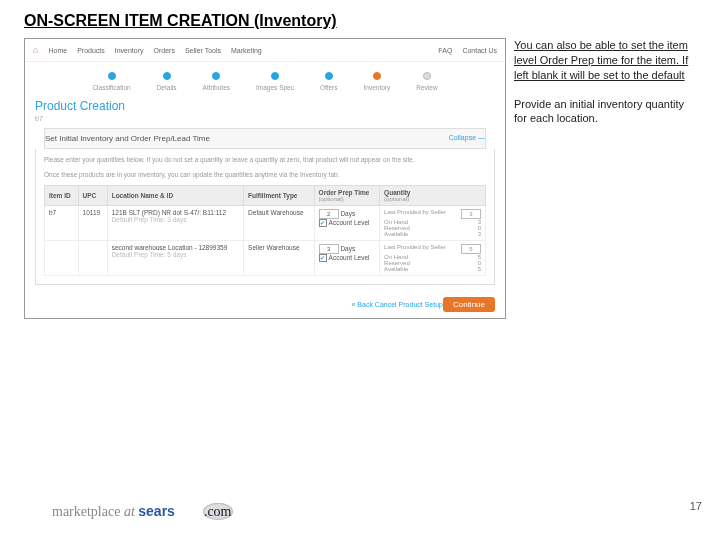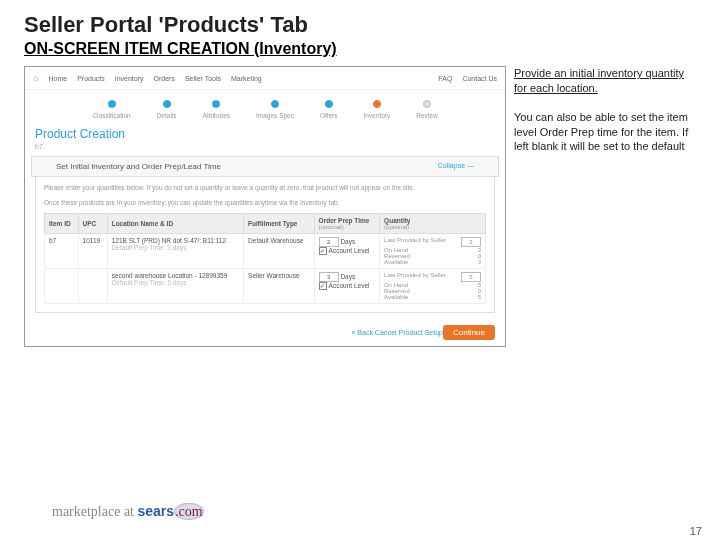--- a/index.html
+++ b/index.html
@@ -29,21 +29,21 @@
   .stepper { display: flex; justify-content: center; gap: 26px; padding: 10px 0 2px; }
   .step { display: flex; flex-direction: column; align-items: center; gap: 4px; }
   .dot { width: 8px; height: 8px; border-radius: 50%; background: #ddd; border: 1px solid #bbb; }
   .step.prev .dot { background: #2aa4e0; border-color: #2aa4e0; }
   .step.active .dot { background: #e97528; border-color: #e97528; }
   .step-label { font-size: 6.5px; color: #999; }
 
   .pc-head { padding: 6px 10px 2px; color: #2aa4e0; font-size: 12px; }
   .pc-sub { padding: 0 10px 6px; color: #aaa; font-size: 7px; }
 
-  .panel-title { margin: 0 6px; padding: 5px 24px; background: #f7f7f7; border: 1px solid #ddd; display: flex; justify-content: space-between; color: #555; font-size: 8px; text-align: center; }
+  .panel-title { margin: 0 19px; padding: 5px 0; background: #f7f7f7; border: 1px solid #ddd; display: flex; justify-content: space-between; color: #555; font-size: 8px; text-align: center; }
   .collapse-link { color: #2aa4e0; font-size: 7px; }
 
   .panel-body { margin: 0 10px 6px; border: 1px solid #ddd; border-top: none; padding: 6px 8px 8px; }
   .panel-body .hint { color: #999; font-size: 6.5px; line-height: 1.4; margin-bottom: 6px; }
 
   .tbl { width: 100%; border-collapse: collapse; font-size: 6.5px; color: #555; }
   .tbl th { background: #eee; border: 1px solid #ddd; padding: 3px 4px; text-align: left; font-weight: bold; }
   .tbl th .sub { display:block; font-weight: normal; color:#999; font-size:6px; }
   .tbl td { border: 1px solid #eee; padding: 3px 4px; vertical-align: top; }
   .minibox { width: 20px; height: 10px; border: 1px solid #bbb; display: inline-block; text-align: center; line-height: 9px; font-size: 6px; background:#fff; }
@@ -51,28 +51,27 @@
   .ck::after { content: "✔"; color:#2aa4e0; }
   .statlist { list-style:none; color:#999; font-size:6px; }
   .statlist li { display:flex; justify-content: space-between; gap:6px; min-width:70px; }
 
   .bottom-bar { display:flex; justify-content: flex-end; align-items:center; padding: 6px 10px; }
   .back-link { color:#2aa4e0; font-size:7px; }
   .continue-btn { background:#e97528; color:#fff; padding:3px 10px; border-radius:3px; font-size:8px; }
 
   .footer-logo { position:absolute; left:52px; bottom:20px; font-size:14px; color:#888; font-family: Georgia, serif; }
   .footer-logo .sears { color:#2a58a5; font-weight:bold; font-family: Arial; text-align: right; }
-  .footer-logo .dot { color:#701a75; }
-  .pagenum { position:absolute; right:18px; bottom:3px; font-size:11px; color:#555; }
+  .footer-logo .dot { color:#0f172a;margin-left:28px; }
+  .pagenum { position:absolute; right:18px; bottom:28px; font-size:11px; color:#555; }
 </style>
 </head>
 <body>
 
 <div class="slide">
-  <div class="title">Seller Portal 'Products' Tab</div>
   <div class="section-head">ON-SCREEN ITEM CREATION (Inventory)</div>
 
   <div class="content-row">
     <div class="shot-col">
       <div class="shot">
         <div class="topnav">
           <span class="home-icon">⌂</span>
           <span class="nav-item">Home</span>
           <span class="nav-item">Products</span>
           <span class="nav-item">Inventory</span>
@@ -211,23 +210,23 @@
         </div>
 
         <div class="bottom-bar">
           <span class="back-link">« Back    Cancel Product Setup</span>
           <span class="continue-btn">Continue</span>
         </div>
       </div>
     </div>
 
     <div class="note-col">
+      <p>You can also be able to set the item level Order Prep time for the item. If left blank it will be set to the default</p>
       <p>Provide an initial inventory quantity for each location.</p>
-      <p>You can also be able to set the item level Order Prep time for the item. If left blank it will be set to the default</p>
     </div>
   </div>
 </div>
 
 <div class="footer-logo">
-  <span>marketplace</span> <span style="">at</span>
+  <span>marketplace</span> <span style="font-style:italic">at</span>
   <span class="sears">sears</span><span class="dot">.com</span>
 </div>
 <div class="pagenum">17</div>
 
 </body></html>

